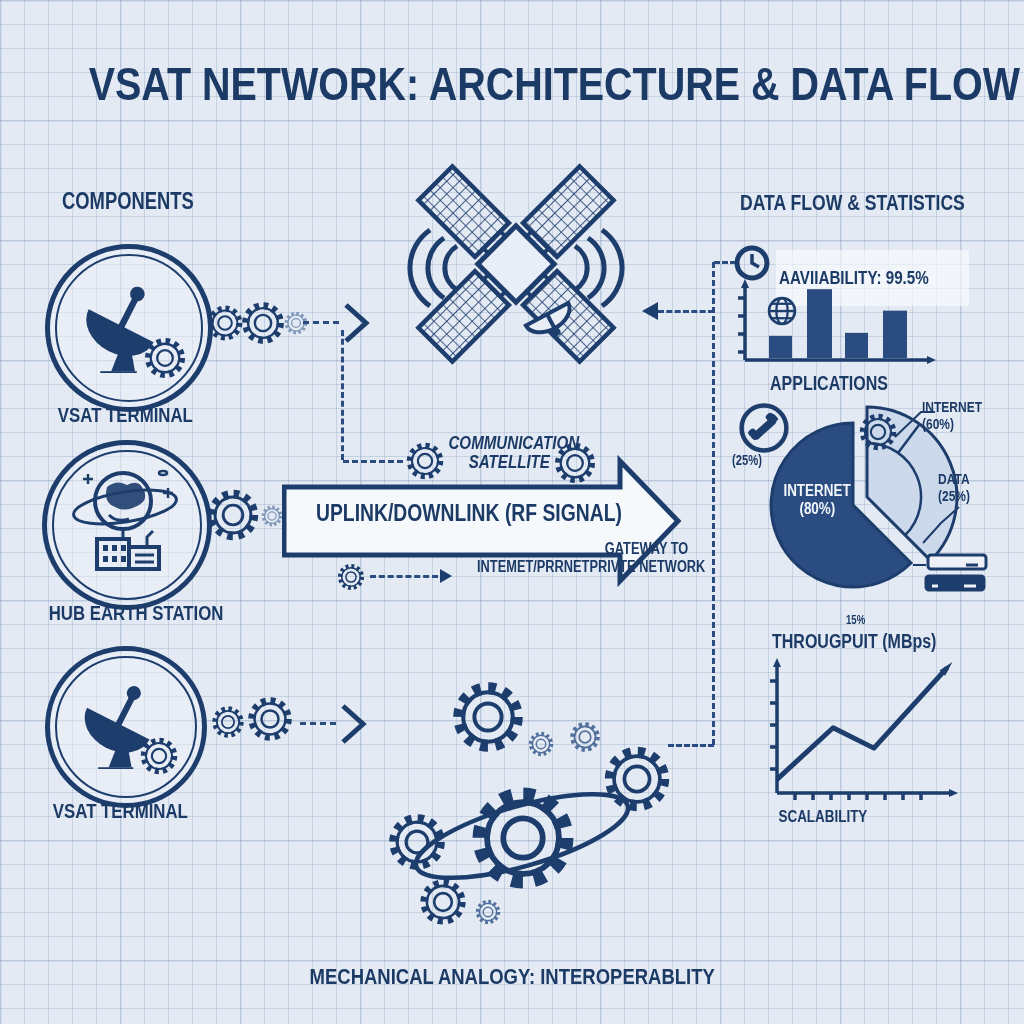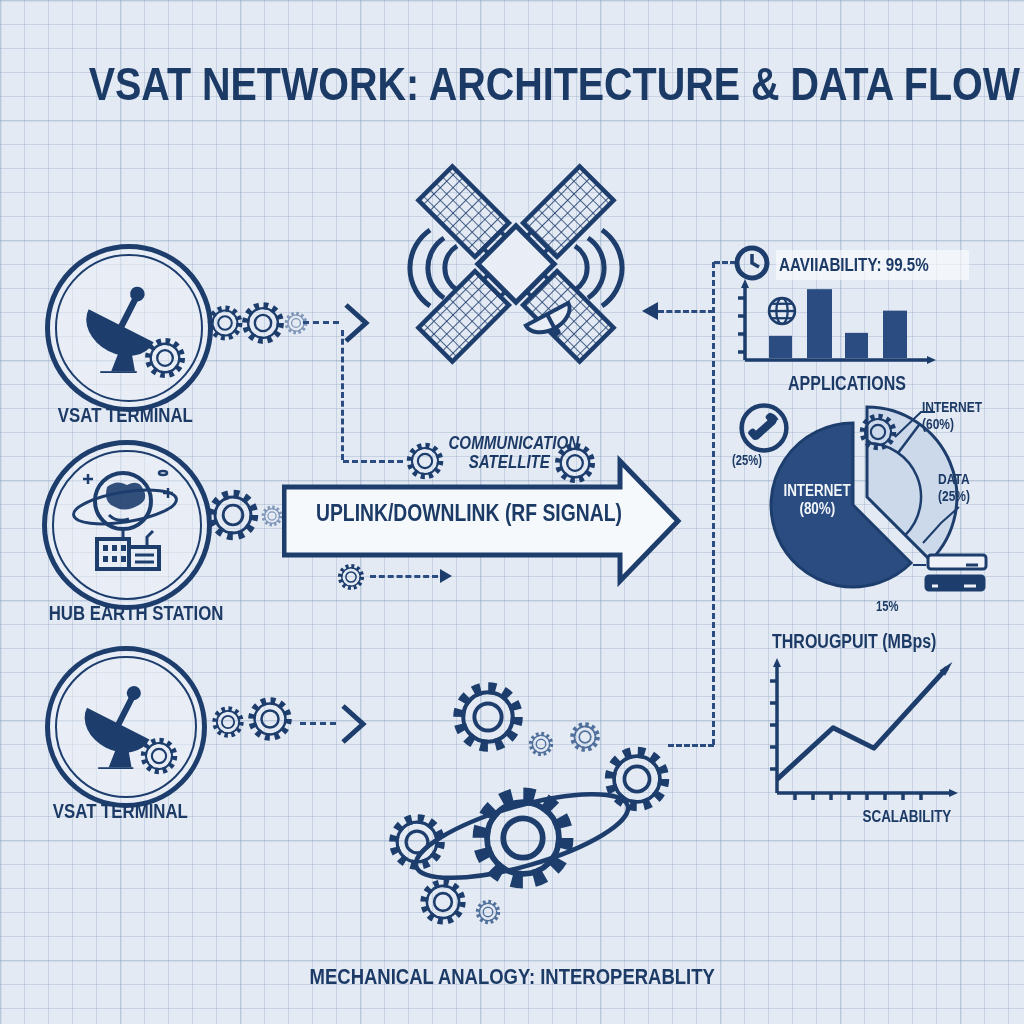--- a/index.html
+++ b/index.html
@@ -62,20 +62,23 @@
           <line x1="22" y1="69" x2="78" y2="69" stroke-width="6"></line>
         </g>
       </symbol>
     </defs>
   </svg>
 
   <div class="abs h center" style="left:0;top:56px;width:1024px;font-size:47px;">
     <span class="cxc">VSAT NETWORK: ARCHITECTURE &amp; DATA FLOW</span>
   </div>
 
+  <div class="abs h" style="left:62px;top:188px;font-size:23px;">
+    <span class="cx">COMPONENTS</span>
+  </div>
 
   <div class="abs circleframe" style="left:45px;top:244px;width:158px;height:158px;">
     <svg class="abs" style="left:24px;top:20px;color:#1d3d6d" width="100" height="104" viewBox="0 -14 100 114">
         <use href="#sym-dish"></use>
       </svg>
     <svg class="abs" style="left:92px;top:86px;color:#1d3d6d" width="46" height="46" viewBox="0 0 100 100">
         <use href="#sym-gear"></use>
       </svg>
   </div>
   <div class="abs h" style="left:45px;top:404px;width:160px;font-size:20px;text-align:center;">
@@ -206,39 +209,46 @@
       <use href="#sym-gear"></use>
     </svg>
 
   <svg class="abs" style="left:282px;top:455px;" width="402" height="132" viewBox="0 0 402 132">
     <polygon points="2,32 338,32 338,6 396,66 338,126 338,100 2,100" fill="#f6f9fc" stroke="#1d3d6d" stroke-width="5" stroke-linejoin="miter"></polygon>
   </svg>
   <div class="abs h" style="left:316px;top:500px;font-size:23px;">
     <span class="cxc" style="transform-origin:left center">UPLINK/DOWNLINK (RF SIGNAL)</span>
   </div>
 
+  <div class="abs h" style="left:420px;top:540px;width:268px;text-align:right;font-size:16px;line-height:18px;">
+    <span class="cxr">GATEWAY TO</span><br>
+    <span class="cxr">INTEMET/PRRNETPRIVTE NETWORK</span>
+  </div>
 
   <svg class="abs" style="left:336px;top:562px;color:#1d3d6d" width="30" height="30" viewBox="0 0 100 100">
       <use href="#sym-gear"></use>
     </svg>
   <div class="abs dashh" style="left:370px;top:575px;width:68px;"></div>
   <div class="abs tri-right" style="left:440px;top:569px;"></div>
 
   <div class="abs dashh" style="left:714px;top:261px;width:22px;"></div>
   <div class="abs dashv" style="left:712px;top:262px;height:483px;"></div>
   <div class="abs dashh" style="left:658px;top:310px;width:56px;"></div>
   <div class="abs tri-left" style="left:642px;top:302px;"></div>
   <div class="abs dashh" style="left:668px;top:744px;width:46px;"></div>
 
+  <div class="abs h" style="left:740px;top:190px;font-size:22px;">
+    <span class="cx">DATA FLOW &amp; STATISTICS</span>
+  </div>
 
   <svg class="abs" style="left:733px;top:244px;" width="38" height="38" viewBox="0 0 38 38">
     <circle cx="19" cy="19" r="15" fill="none" stroke="#1d3d6d" stroke-width="5"></circle>
     <path d="M19,10 V19 L26,23" fill="none" stroke="#1d3d6d" stroke-width="3.5"></path>
   </svg>
-  <div class="abs h" style="left:776px;top:250px;font-size:19px;background:rgba(249,251,253,.65);padding:4px 3px;">
+  <div class="abs h" style="left:776px;top:250px;font-size:19px;background:rgba(249,251,253,.65);padding:17px 3px;">
     <span class="cx">AAVIIABILITY: 99.5%</span>
   </div>
 
   <svg class="abs" id="bars" style="left:735px;top:276px;" width="212" height="96" viewBox="0 0 212 96">
     <g stroke="#1d3d6d" stroke-width="3.5" fill="none">
       <line x1="10" y1="84" x2="10" y2="10"></line>
       <line x1="10" y1="84" x2="194" y2="84"></line>
       <line x1="3" y1="22" x2="10" y2="22"></line>
         <line x1="3" y1="40" x2="10" y2="40"></line>
       <line x1="3" y1="58" x2="10" y2="58"></line>
@@ -250,21 +260,21 @@
       <rect class="bar" x="34" width="23" y="59.8" height="22.2"></rect>
       <rect class="bar" x="72" width="25" y="13.180000000000007" height="68.82"></rect>
       <rect class="bar" x="110" width="23" y="56.84" height="25.16"></rect>
       <rect class="bar" x="148" width="24" y="34.64" height="47.36"></rect>
     </g>
     <g style="color:#1d3d6d">
         <use href="#sym-globewire" x="28" y="16" width="38" height="38"></use>
       </g>
   </svg>
 
-  <div class="abs h" style="left:770px;top:372px;font-size:20px;margin-left:18px;">
+  <div class="abs h" style="left:770px;top:372px;font-size:20px;">
     <span class="cx">APPLICATIONS</span>
   </div>
 
   <svg class="abs" style="left:736px;top:400px;" width="56" height="56" viewBox="0 0 100 100">
     <circle cx="50" cy="50" r="40" fill="none" stroke="#1d3d6d" stroke-width="8"></circle>
     <g fill="#1d3d6d" transform="rotate(-42 50 50)">
       <rect x="24" y="44" width="52" height="14" rx="7"></rect>
       <rect x="22" y="36" width="14" height="20" rx="5"></rect>
       <rect x="64" y="36" width="14" height="20" rx="5"></rect>
     </g>
@@ -293,21 +303,21 @@
   </div>
 
   <div class="abs lbl-sm" style="left:922px;top:398px;">
     <span class="cx">INTERNET</span><br>
     <span class="cx">(60%)</span>
   </div>
   <div class="abs lbl-sm" style="left:938px;top:470px;">
     <span class="cx">DATA</span><br>
     <span class="cx">(25%)</span>
   </div>
-  <div class="abs lbl-sm" style="left:846px;top:598px;font-size:14px;margin-left:30px;">
+  <div class="abs lbl-sm" style="left:846px;top:612px;font-size:12px;">
     <span class="cx">15%</span>
   </div>
 
   <svg class="abs" style="left:924px;top:552px;" width="66" height="42" viewBox="0 0 66 42">
     <rect x="4" y="3" width="58" height="14" rx="3" fill="#eef2f8" stroke="#1d3d6d" stroke-width="3"></rect>
     <line x1="42" y1="13" x2="54" y2="13" stroke="#1d3d6d" stroke-width="3"></line>
     <rect x="2" y="24" width="58" height="14" rx="3" fill="#1d3d6d" stroke="#1d3d6d" stroke-width="3"></rect>
     <line x1="8" y1="34" x2="14" y2="34" stroke="#eef2f8" stroke-width="3"></line>
     <line x1="40" y1="34" x2="52" y2="34" stroke="#eef2f8" stroke-width="3"></line>
   </svg>
@@ -331,21 +341,21 @@
       <line x1="102" y1="138" x2="102" y2="145"></line>
         <line x1="120" y1="138" x2="120" y2="145"></line>
       <line x1="138" y1="138" x2="138" y2="145"></line>
         <line x1="156" y1="138" x2="156" y2="145"></line>
     </g>
     <polygon points="12,3 8,12 16,12" fill="#1d3d6d"></polygon>
     <polygon points="193,138 184,134 184,142" fill="#1d3d6d"></polygon>
     <polyline id="tline" points="12,124.4 68.1,72.72 108.89999999999999,93.12 182,12.879999999999995" fill="none" stroke="#1d3d6d" stroke-width="5" stroke-linejoin="round"></polyline>
     <polygon id="tarrow" points="187.38761568805444,6.966152081949541 180.1071721453311,20.652850359590712 174.43667269866174,15.486929253514807" fill="#1d3d6d"></polygon>
   </svg>
-  <div class="abs h" style="left:770px;top:808px;width:190px;text-align:right;font-size:16px;">
+  <div class="abs h" style="left:770px;top:808px;width:190px;text-align:left;font-size:16px;">
     <span class="cxc">SCALABILITY</span>
   </div>
 
   <svg class="abs" style="left:370px;top:650px;" width="350" height="295" viewBox="0 0 350 295">
     <g style="color:#1d3d6d">
       <use href="#sym-gear" x="78" y="27" width="80" height="80"></use>
       <use href="#sym-gear" x="230" y="92" width="74" height="74"></use>
       <use href="#sym-gear" x="15" y="160" width="64" height="64"></use>
       <use href="#sym-gear" x="47" y="226" width="52" height="52"></use>
       <use href="#sym-gear" x="95" y="130" width="116" height="116"></use>

